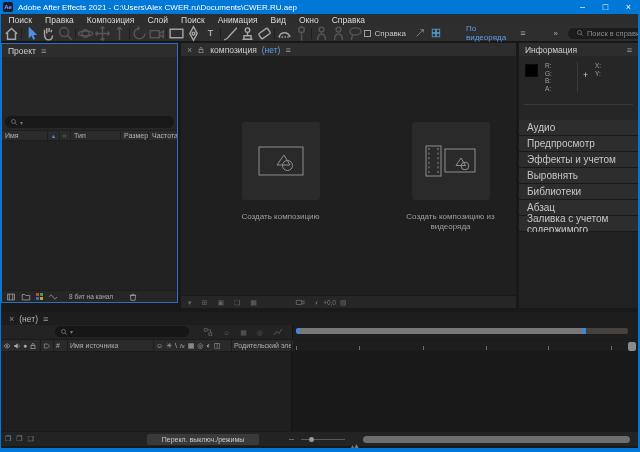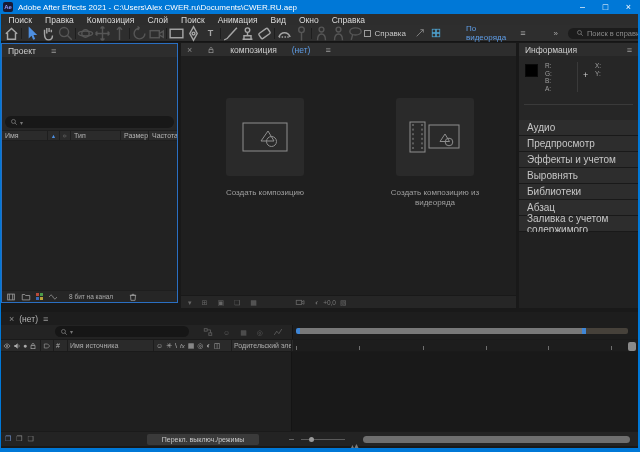--- a/index.html
+++ b/index.html
@@ -36,21 +36,21 @@
   .tb-ico{color:#8f8f8f;margin:0 3px}
   #grid-ico{color:#4d9ec9}
   #workspace-label{font-size:8px;color:#5f9ee8;margin:0 6px 0 22px}
   #ws-menu{color:#a8a8a8;font-size:9px;margin-right:28px}
   #tb-chevrons{color:#a8a8a8;font-size:8px;margin-right:10px}
   #help-search{width:104px;height:11px;background:#1c1c1c;border-radius:6px;display:flex;align-items:center;
                padding:0 5px;color:#8a8a8a}
   #help-search span{font-size:7.5px;margin-left:3px;white-space:nowrap}
 
   
-  .phead{height:13px;background:#2d2d2d;display:flex;align-items:center;padding:0 6px;gap:15px;flex:none}
+  .phead{height:13px;background:#2d2d2d;display:flex;align-items:center;padding:0 6px;gap:5px;flex:none}
   .ptab{font-size:8.5px;color:#cfcfcf}
   .pmenu{color:#9a9a9a;font-size:9px}
   .pclose{color:#8a8a8a;font-size:9px}
   .blue{color:#5f9ee8}
 
   
   #project{left:1px;top:43px;width:177px;height:260px;border:1px solid #2a6fc2;background:#262626;
            display:flex;flex-direction:column}
   #p-preview{height:57px;flex:none}
   #p-search{height:12px;margin:2px 3px;background:#181818;border-radius:6px;display:flex;align-items:center;
@@ -60,22 +60,22 @@
           display:flex;align-items:stretch;font-size:7px;color:#b4b4b4;flex:none}
   #p-cols .cell{display:flex;align-items:center;border-right:1px solid #1e1e1e;padding:0 3px;
                 overflow:hidden;white-space:nowrap}
   #p-list{flex:1;background:#222222}
   #p-footer{height:12px;background:#262626;border-top:1px solid #1e1e1e;display:flex;align-items:center;
             gap:5px;padding:0 4px;color:#9a9a9a;flex:none}
   #bit-depth{font-size:6.5px;color:#aaaaaa;margin-left:6px;white-space:nowrap}
 
   
   #comp{left:181px;top:43px;width:335px;height:265px;background:#1f1f1f;display:flex;flex-direction:column}
-  #comp-body{flex:1;display:flex;justify-content:flex-start;align-items:flex-start;gap:70px;
-             padding:42px 0 0 34px}
+  #comp-body{flex:1;display:flex;justify-content:center;align-items:flex-start;gap:70px;
+             padding:66px 0 0 34px}
   .create-btn{display:flex;flex-direction:column;align-items:center;width:100px}
   .create-btn .sq{width:78px;height:78px;background:#2a2a2a;border-radius:3px;display:flex;
                   align-items:center;justify-content:center;color:#8e8e8e}
   .create-btn .lbl{margin-top:12px;font-size:8px;color:#9f9f9f;text-align:center;line-height:10px}
   #comp-footer{height:13px;background:#262626;border-top:1px solid #191919;display:flex;align-items:center;
                padding:0 7px;color:#666;flex:none}
   #comp-footer .strip{display:flex;align-items:center;gap:10px}
   #exposure{font-size:6.5px;color:#777;margin:0 4px}
 
   

